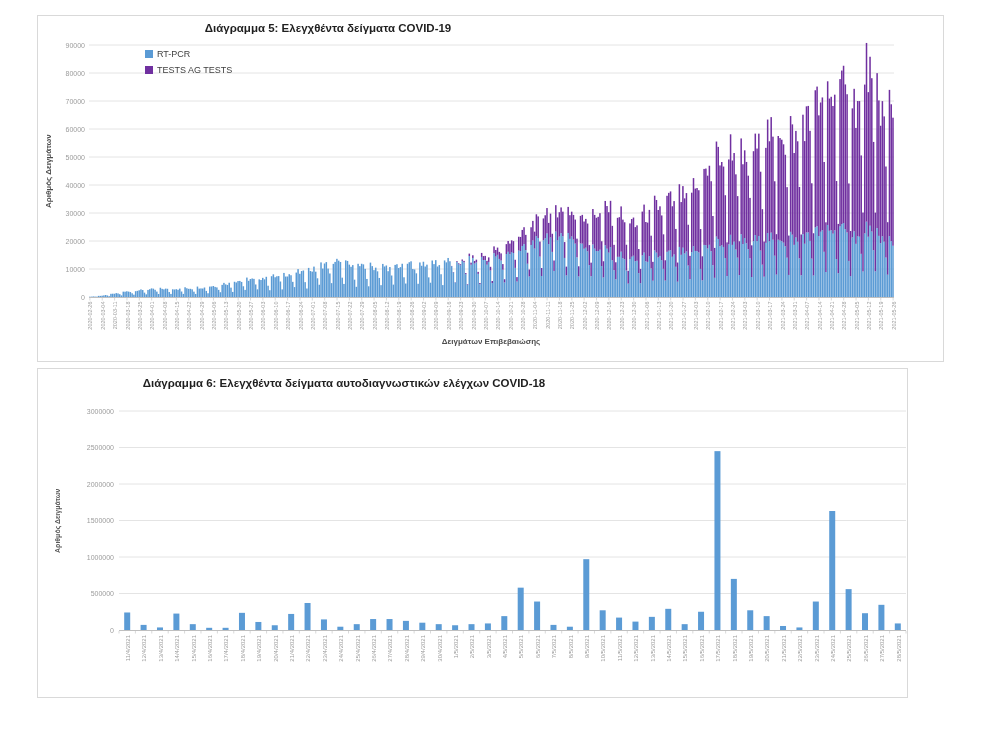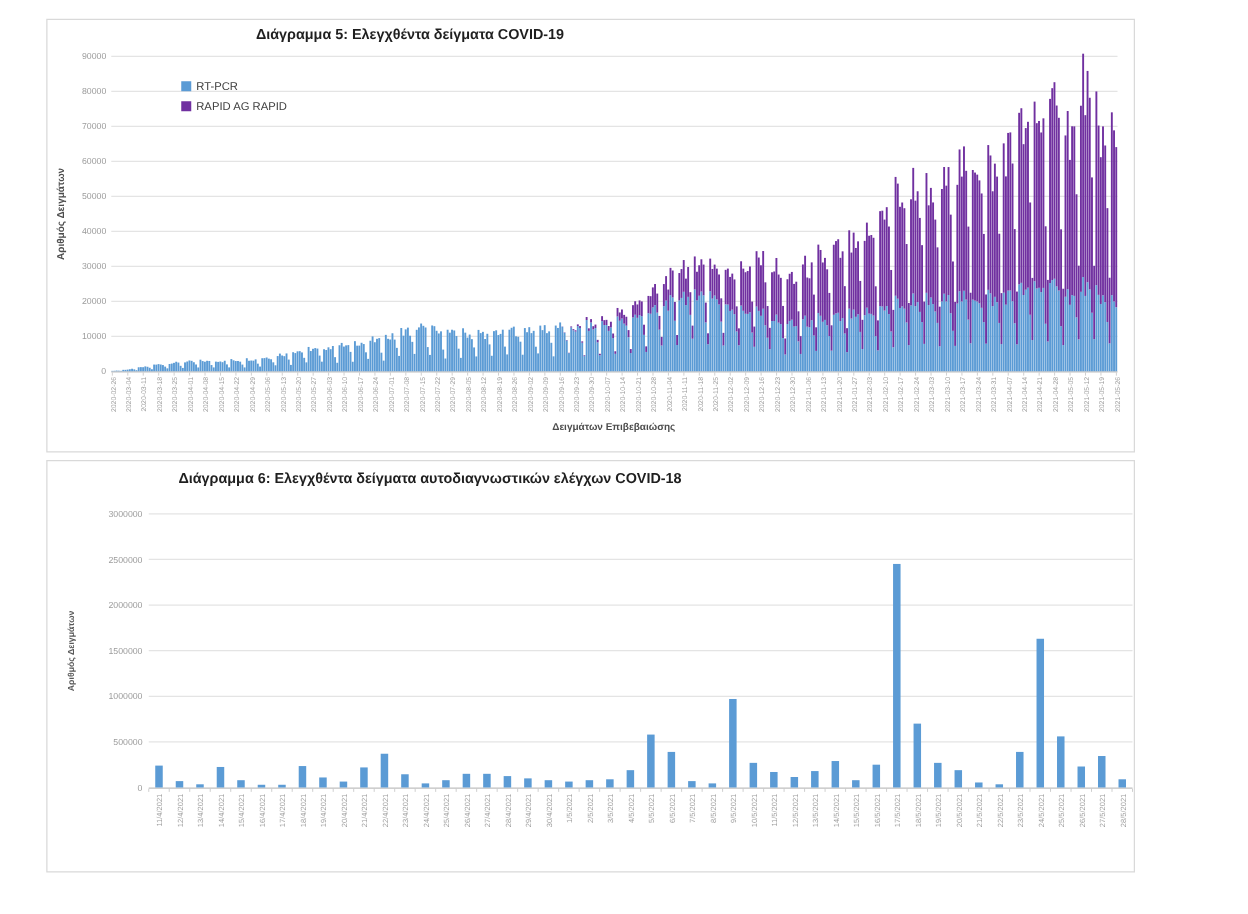--- a/index.html
+++ b/index.html
@@ -1,41 +1,41 @@
 <!DOCTYPE html>
 <html><head>
 <meta charset="utf-8">
 <style>
   html,body{margin:0;padding:0;}
   body{
     width:998px;height:731px;position:relative;background:#ffffff;
     font-family:"Liberation Sans", sans-serif;overflow:hidden;
   }
   .panel{position:absolute;background:#ffffff;border:1px solid #d9d9d9;}
-  #panel-top{left:37px;top:15px;width:869px;height:345px;}
+  #panel-top{left:37px;top:15px;width:869px;height:345px;padding-left:36px;}
   #panel-bottom{left:37px;top:368px;width:869px;height:328px;}
   .chart-title{
     position:absolute;font-weight:bold;font-size:11.5px;color:#1f1f1f;
     text-align:center;white-space:nowrap;
   }
   #title-1{left:70px;top:6px;width:440px;}
   #title-2{left:76px;top:8px;width:460px;}
   .axis-title-x{
     position:absolute;font-weight:bold;font-size:8px;color:#4d4d4d;
     text-align:center;white-space:nowrap;
   }
   #xtitle-1{left:253px;top:321px;width:400px;}
   #xtitle-2{left:274px;top:310px;width:400px;font-size:7.5px;color:#595959;}
   .axis-title-y{
     position:absolute;writing-mode:vertical-rl;transform:rotate(180deg);
     font-weight:bold;font-size:8px;color:#4d4d4d;text-align:center;white-space:nowrap;
   }
   #ytitle-1{left:6px;top:75px;height:160px;}
   #ytitle-2{left:16px;top:82px;height:140px;font-size:7px;font-weight:600;color:#595959;}
-  .legend{position:absolute;left:107px;top:33px;display:flex;flex-direction:column;gap:6px;margin-top:15px;}
+  .legend{position:absolute;left:107px;top:33px;display:flex;flex-direction:column;gap:6px;}
   .legend-item{display:flex;align-items:center;gap:4px;font-size:9px;color:#404040;}
   .swatch{width:8px;height:8px;display:inline-block;flex:0 0 auto;}
   svg.chart{position:absolute;left:0;top:0;}
 </style>
 </head>
 <body>
 
 <div class="panel" id="panel-top">
   <svg class="chart" id="svg-1" width="869" height="345">
       <text x="47" y="283.5" text-anchor="end" font-size="7" fill="#9c9c9c" font-family="Liberation Sans, sans-serif">0</text>
@@ -900,21 +900,21 @@
       <text x="857.7173245614035" y="285.5" text-anchor="end" font-size="5.5" fill="#9c9c9c" transform="rotate(-90 857.7173245614035 285.5)" font-family="Liberation Sans, sans-serif">2021-05-26</text>
     </svg>
   <div class="chart-title" id="title-1">Διάγραμμα 5: Ελεγχθέντα δείγματα COVID-19</div>
   <div class="legend">
     <div class="legend-item">
       <span class="swatch" style="background: rgb(91, 155, 213);"></span>
       <span>RT-PCR</span>
     </div>
     <div class="legend-item">
       <span class="swatch" style="background: rgb(112, 48, 160);"></span>
-      <span>RAPID AG RAPID</span>
+      <span>TESTS AG TESTS</span>
     </div>
   </div>
   <div class="axis-title-x" id="xtitle-1">Δειγμάτων Επιβεβαιώσης</div>
   <div class="axis-title-y" id="ytitle-1">Αριθμός Δειγμάτων</div>
 </div>
 
 <div class="panel" id="panel-bottom">
   <svg class="chart" id="svg-2" width="869" height="328">
       <text x="76" y="263.5" text-anchor="end" font-size="7" fill="#9c9c9c" font-family="Liberation Sans, sans-serif">0</text>
       <line x1="81" y1="224.5" x2="868" y2="224.5" stroke="#e4e4e4" stroke-width="1"></line>

